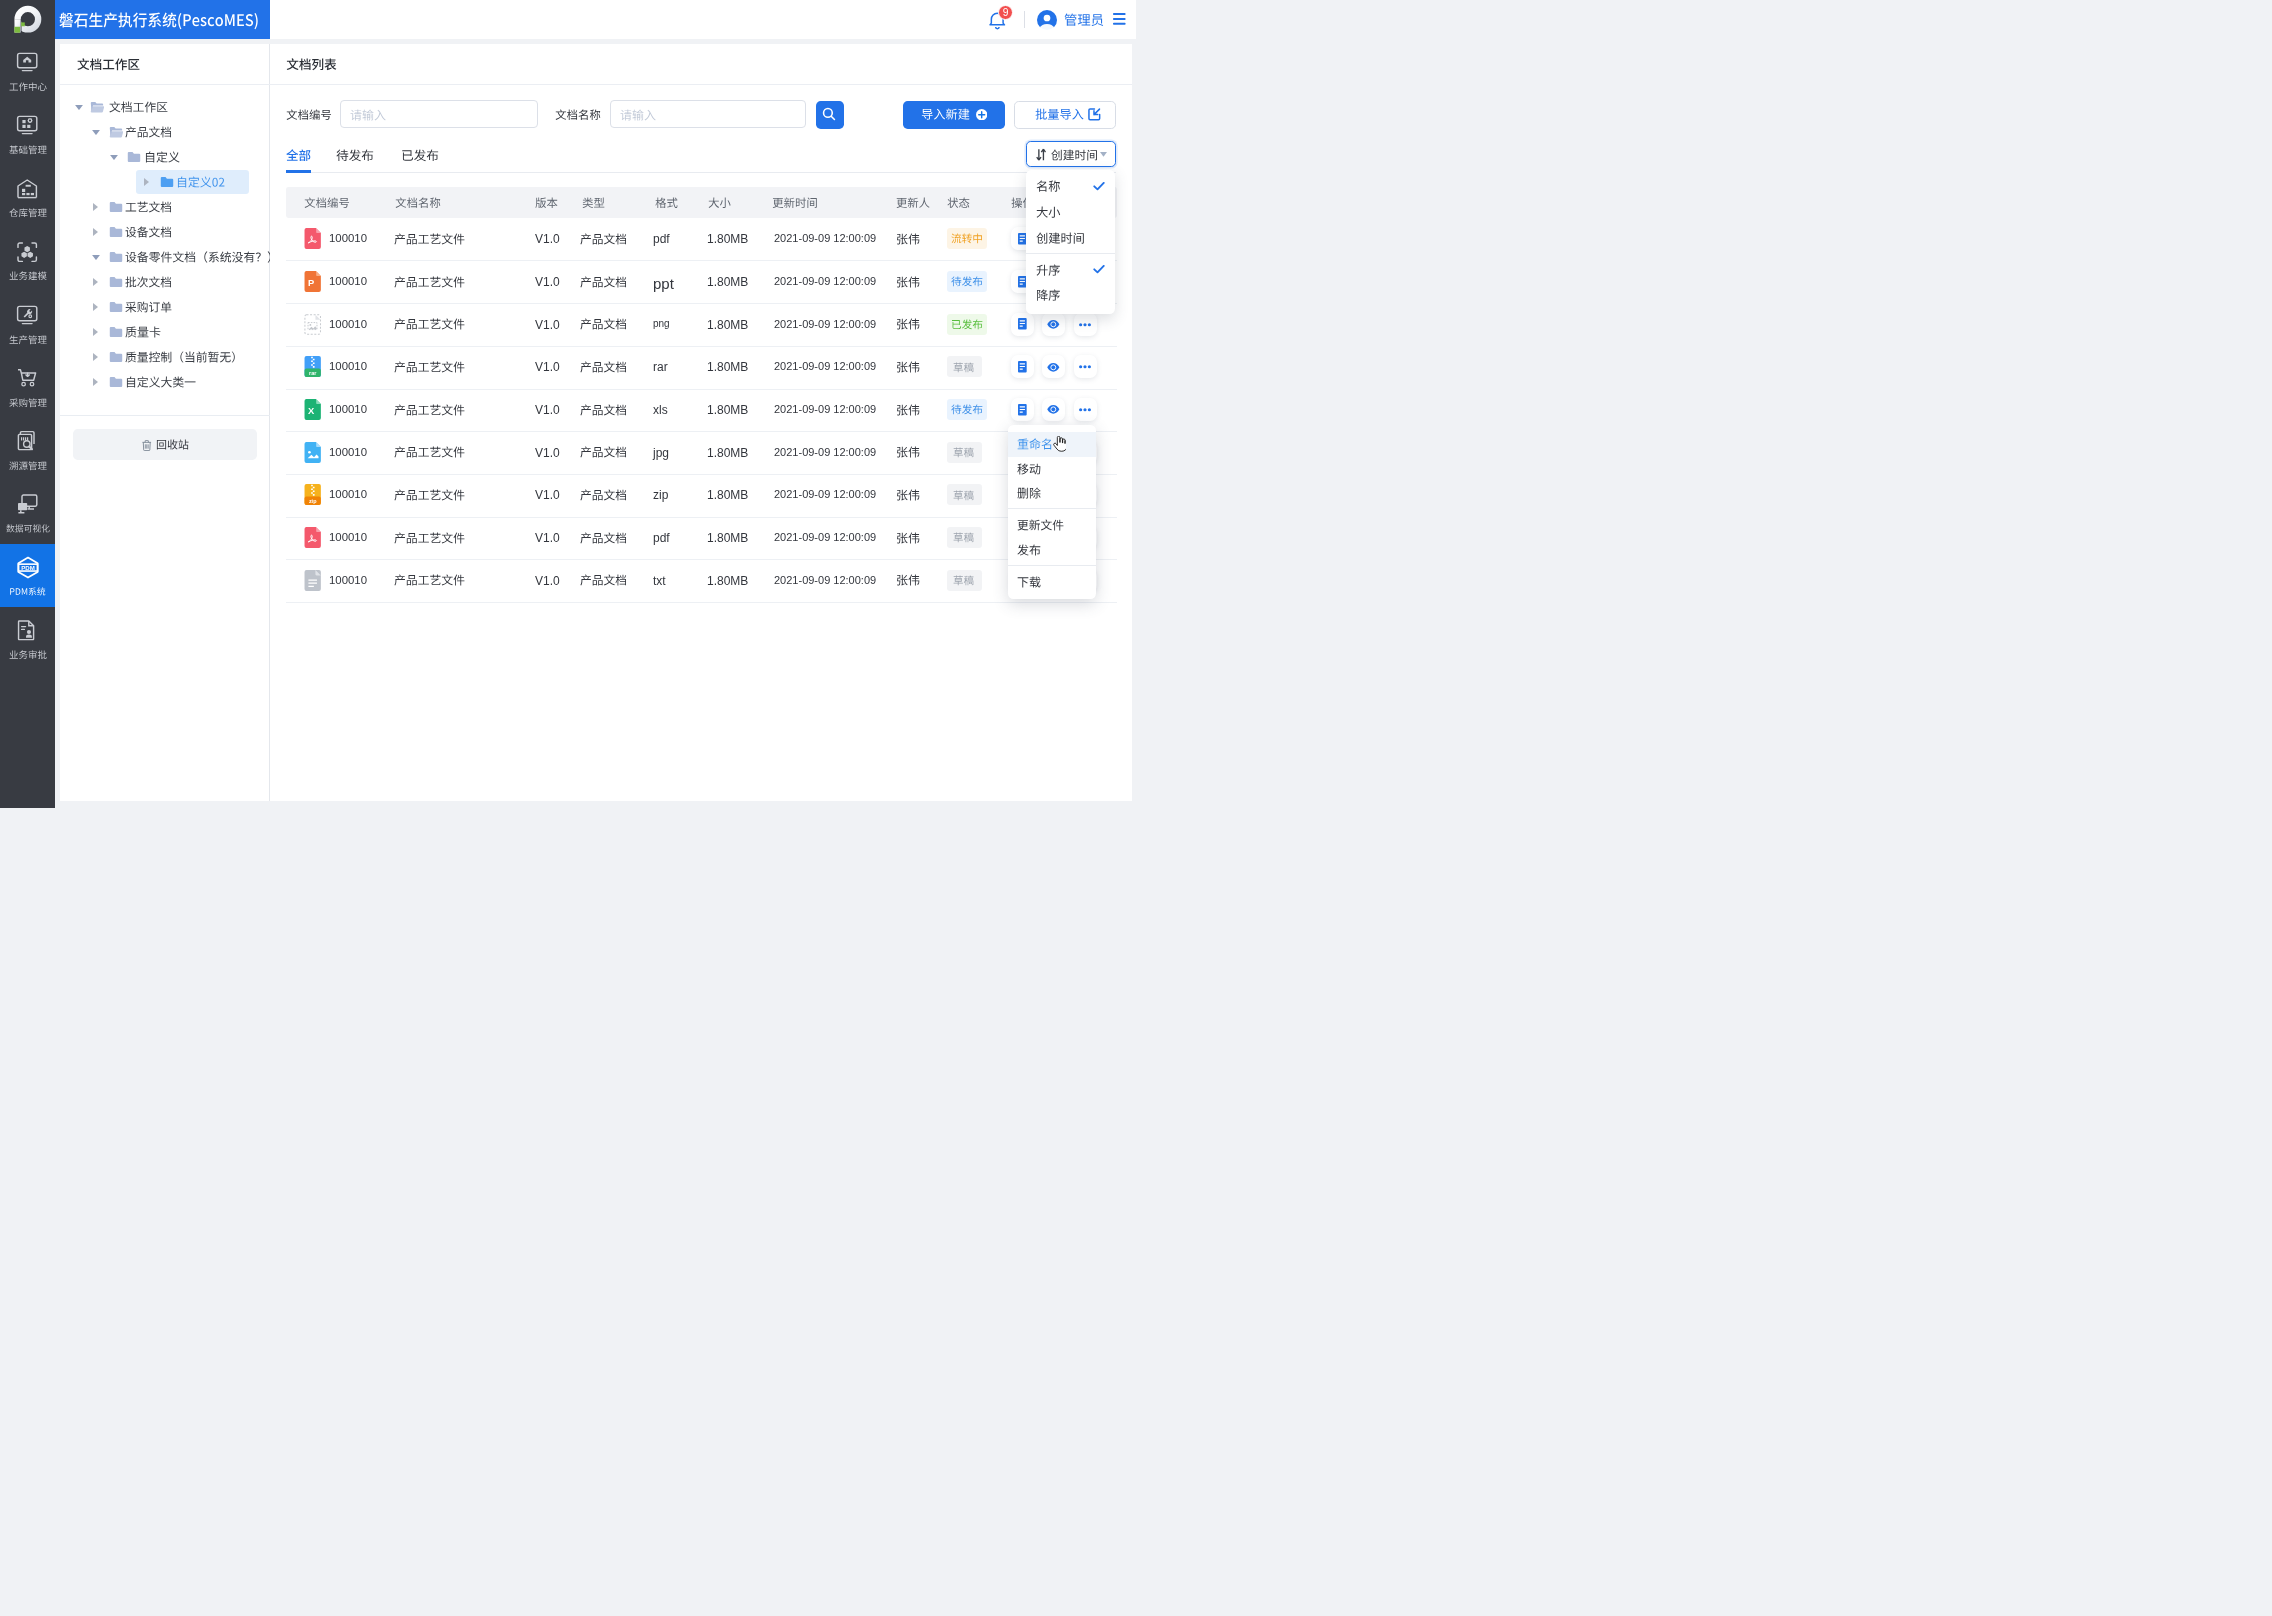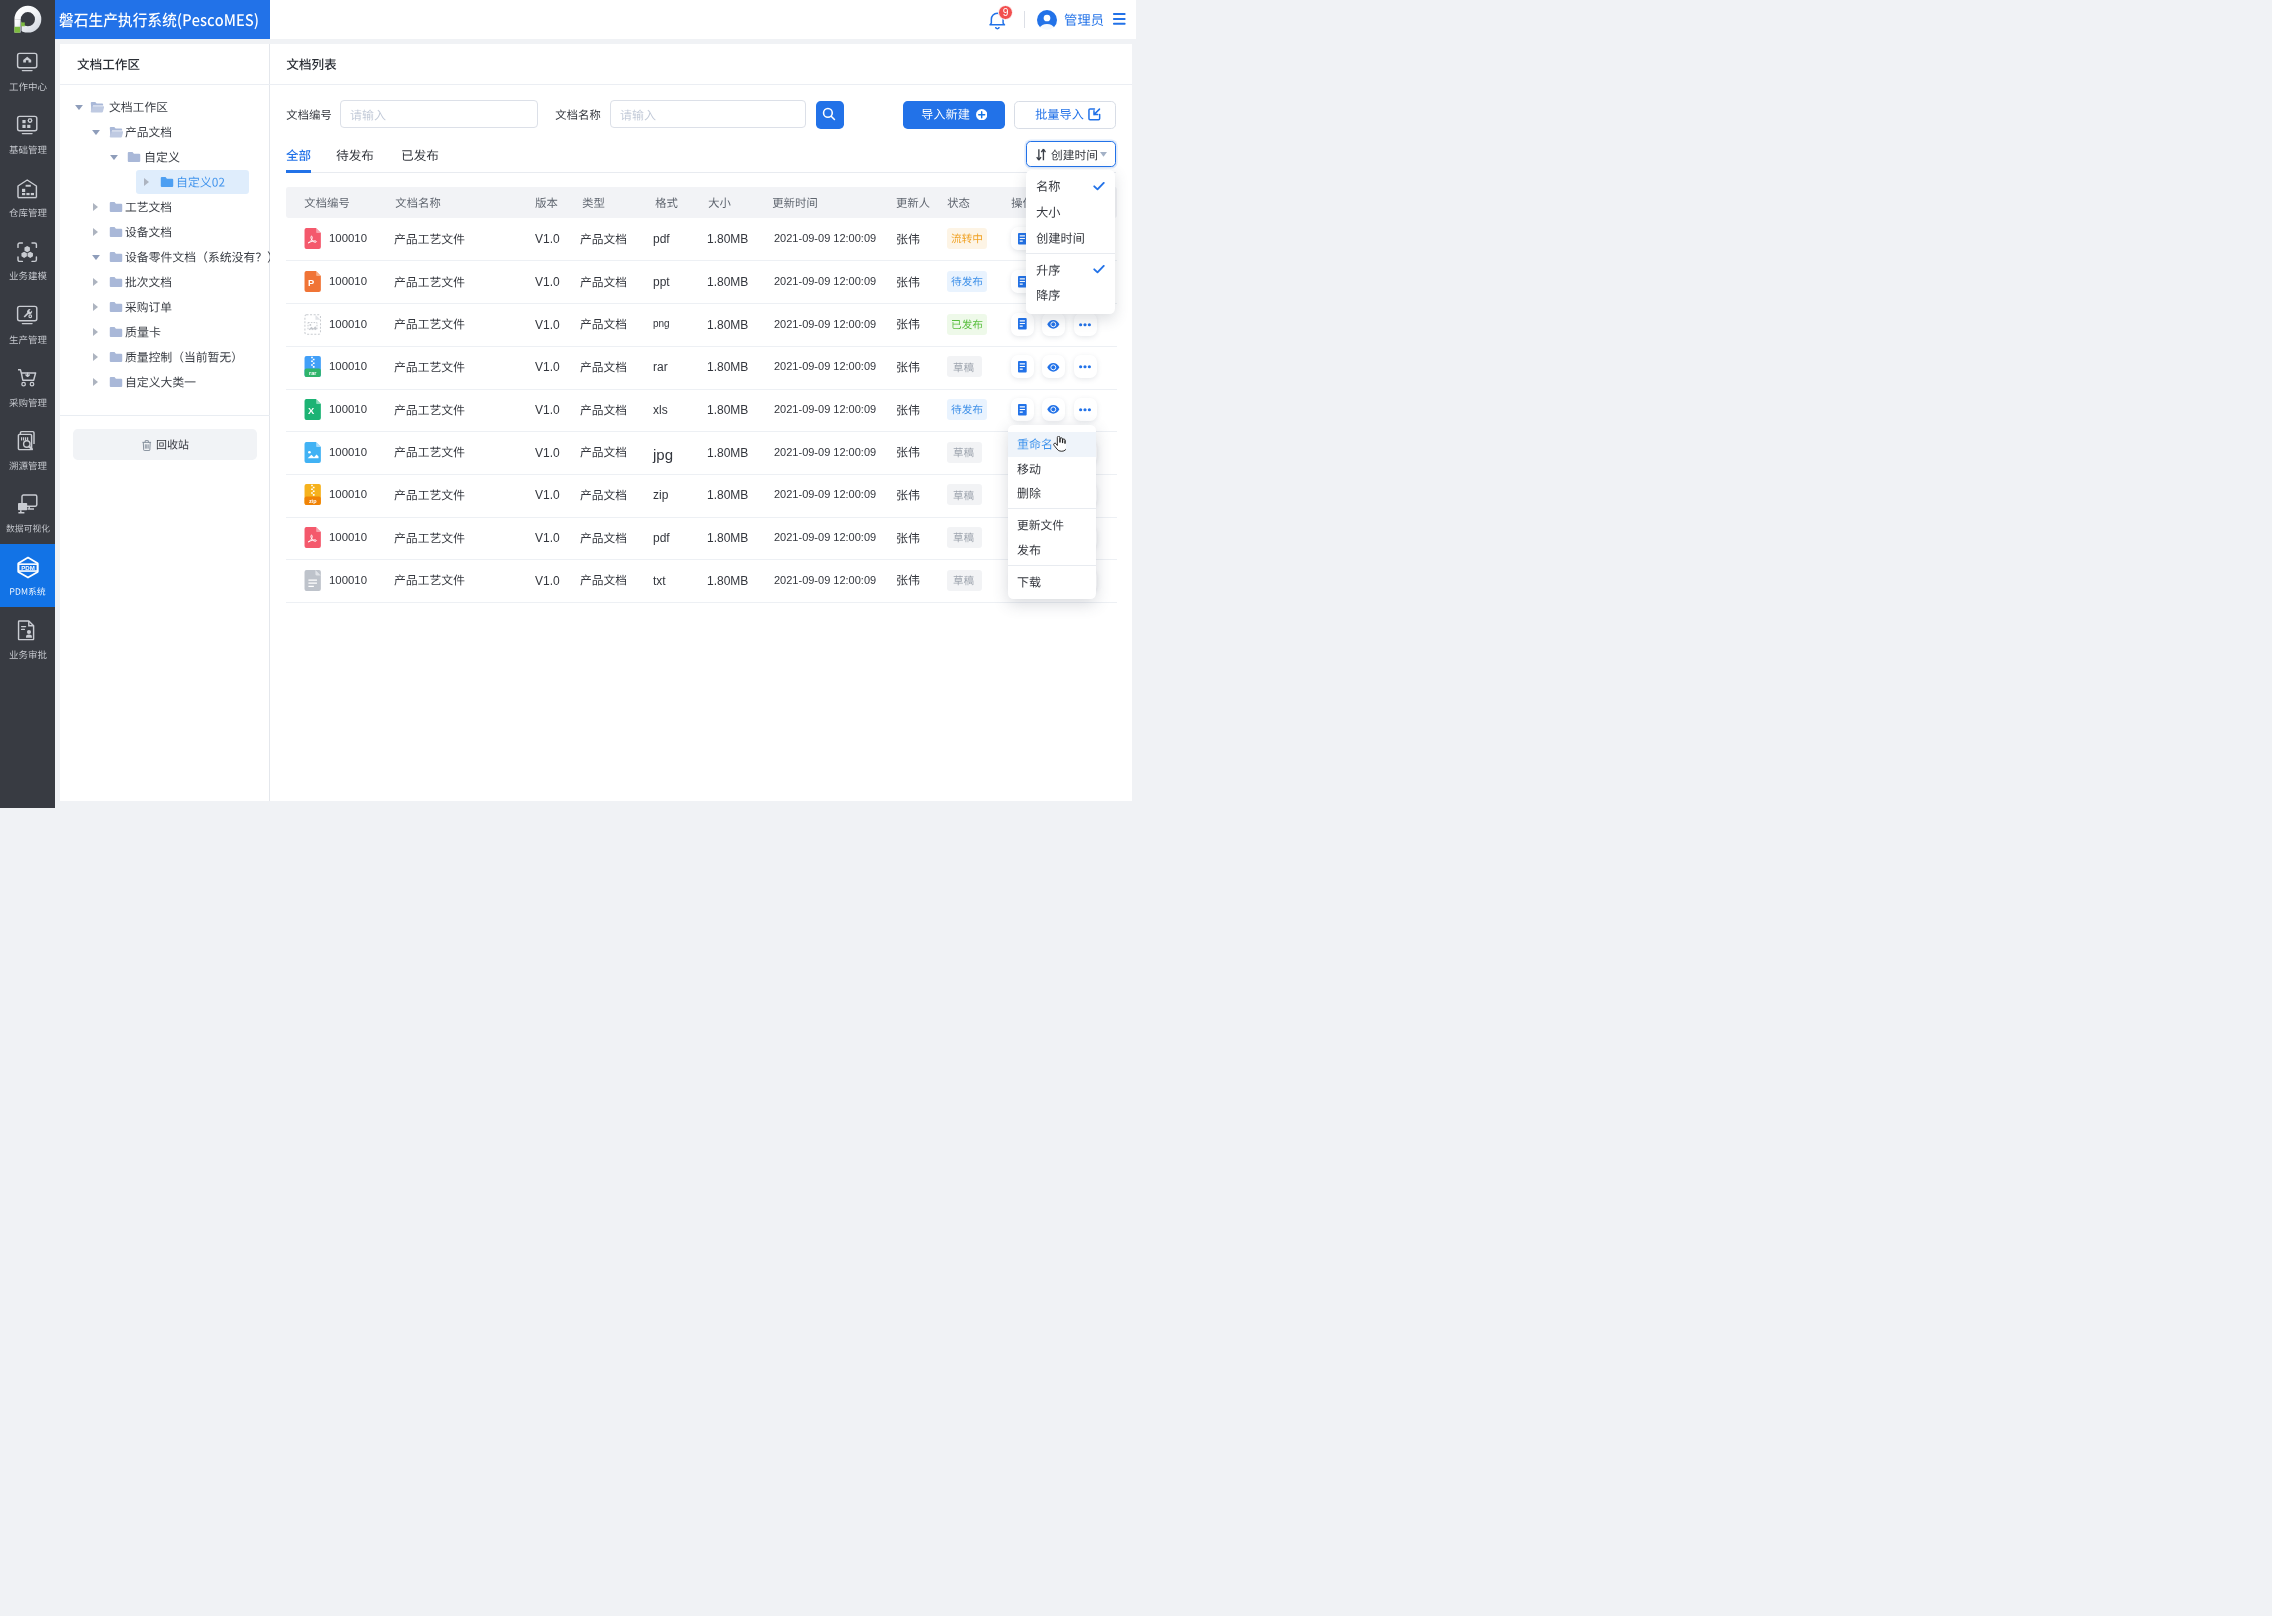--- a/index.html
+++ b/index.html
@@ -686,21 +686,21 @@
   </svg>
 <div class="lat" style="left:535px;top:275px;font-size:12px;color:#33363D">V1.0</div>
 <svg class="z" style="left:580px;top:276px;" width="47" height="12" viewBox="0 -880 4000 1000" fill="#33363D">
     <g transform="scale(1,-1)">
       <use href="#gr34" x="0"></use>
       <use href="#gr59" x="1000"></use>
       <use href="#gr56" x="2000"></use>
       <use href="#gr57" x="3000"></use>
     </g>
   </svg>
-<div class="lat" style="left:653px;top:275px;font-size:12px;color:#33363D">ppt</div>
+<div class="lat" style="left:653px;top:275px;font-size:15px;color:#33363D">ppt</div>
 <div class="lat" style="left:707px;top:275px;font-size:12px;color:#33363D">1.80MB</div>
 <div class="lat" style="left:774px;top:275px;font-size:11px;color:#33363D">2021-09-09 12:00:09</div>
 <svg class="z" style="left:896px;top:276px;" width="24" height="12" viewBox="0 -880 2000 1000" fill="#33363D">
     <g transform="scale(1,-1)">
       <use href="#gr124" x="0"></use>
       <use href="#gr125" x="1000"></use>
     </g>
   </svg>
 <div class="abs" style="left:947px;top:271px;width:40px;height:21px;background:#E9F3FE;border-radius:3.2px"></div>
 <svg class="z" style="left:951px;top:276px;" width="32" height="10.7" viewBox="0 -880 3000 1000" fill="#3D8FE8">
@@ -925,21 +925,21 @@
   </svg>
 <div class="lat" style="left:535px;top:446px;font-size:12px;color:#33363D">V1.0</div>
 <svg class="z" style="left:580px;top:446px;" width="47" height="12" viewBox="0 -880 4000 1000" fill="#33363D">
     <g transform="scale(1,-1)">
       <use href="#gr34" x="0"></use>
       <use href="#gr59" x="1000"></use>
       <use href="#gr56" x="2000"></use>
       <use href="#gr57" x="3000"></use>
     </g>
   </svg>
-<div class="lat" style="left:653px;top:446px;font-size:15px;color:#33363D">jpg</div>
+<div class="lat" style="left:653px;top:446px;font-size:12px;color:#33363D">jpg</div>
 <div class="lat" style="left:707px;top:446px;font-size:12px;color:#33363D">1.80MB</div>
 <div class="lat" style="left:774px;top:446px;font-size:11px;color:#33363D">2021-09-09 12:00:09</div>
 <svg class="z" style="left:896px;top:446px;" width="24" height="12" viewBox="0 -880 2000 1000" fill="#33363D">
     <g transform="scale(1,-1)">
       <use href="#gr124" x="0"></use>
       <use href="#gr125" x="1000"></use>
     </g>
   </svg>
 <div class="abs" style="left:947px;top:442px;width:35px;height:21px;background:#F2F3F5;border-radius:3.2px"></div>
 <svg class="z" style="left:953px;top:447px;" width="21" height="10.7" viewBox="0 -880 2000 1000" fill="#9CA3AD">

